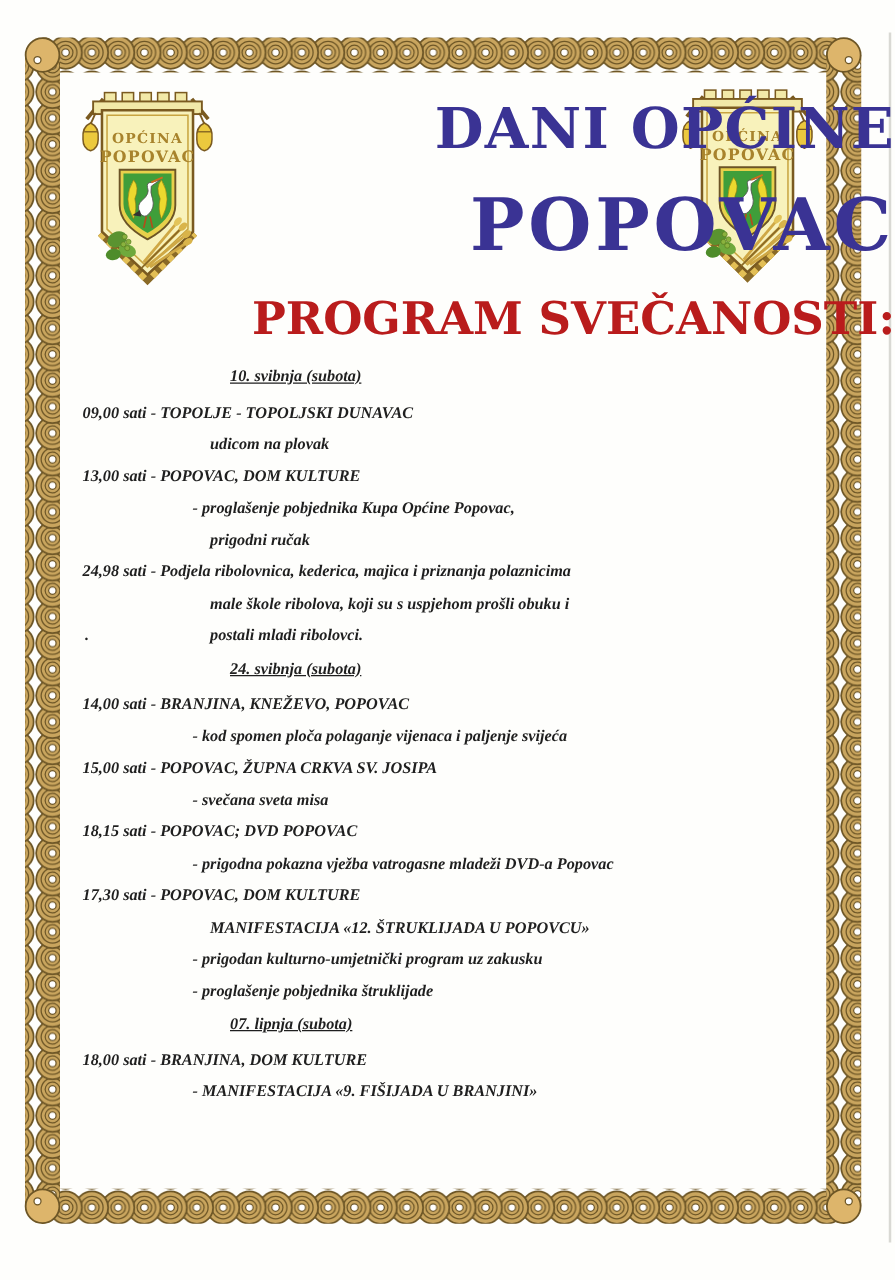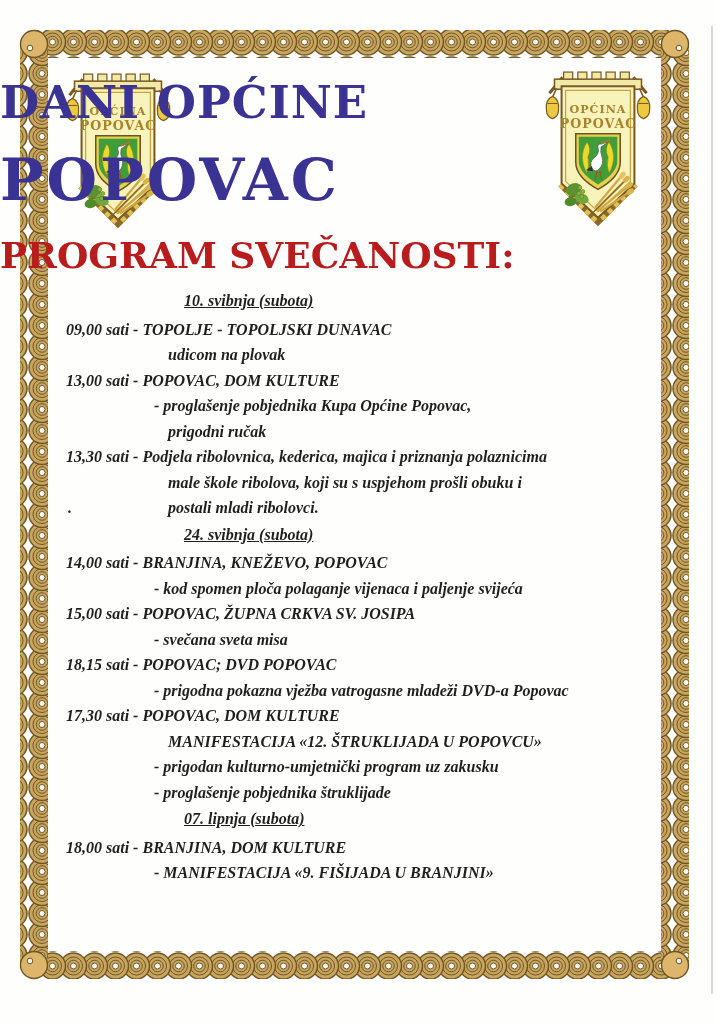--- a/index.html
+++ b/index.html
@@ -7,29 +7,29 @@
     width:716px;height:1024px;background:#ffffff;overflow:hidden;
     font-family:"Liberation Serif",serif;
   }
   .page{position:relative;width:716px;height:1024px;background:#fefefc;}
   .border-svg{position:absolute;left:0;top:0;}
   .scan-edge{position:absolute;right:3px;top:26px;bottom:30px;width:2px;background:#d9d9d4;}
   .pennant{position:absolute;width:124px;height:172px;}
   .pennant.left{left:56px;top:68px;}
   .pennant.right{left:536px;top:66px;}
   .title1,.title2,.subtitle{
-    position:absolute;left:0;right:0;text-align:left;
+    position:absolute;left:0;right:0;text-align:right;
     font-family:"DejaVu Serif",serif;font-weight:bold;line-height:1;
   }
   .title1{top:80px;font-size:45px;color:#3a3394;letter-spacing:1px;}
   .title2{top:151px;font-size:58px;color:#3a3394;letter-spacing:3px;}
   .subtitle{top:237px;font-size:36px;color:#b91c1c;letter-spacing:0px;}
   .schedule{
     position:absolute;left:66px;right:52px;top:287px;
-    font-style:italic;font-weight:bold;font-size:16px;line-height:25.5px;color:#1f1f1f;
+    font-style:italic;font-weight:bold;font-size:13px;line-height:25.5px;color:#1f1f1f;
   }
   .date{
     margin-left:118px;text-decoration:underline;margin-bottom:3px;margin-top:1px;
   }
   .line{position:relative;white-space:nowrap;}
   .line.i1{padding-left:88px;}
   .line.i2{padding-left:102px;}
   .line.gap{margin-top:0;}
   .stray{position:absolute;left:2px;top:0;}
 </style>
@@ -159,21 +159,21 @@
 
   <div class="schedule">
 
     <div class="sec">
       <div class="date">10. svibnja (subota)</div>
       <div class="line"><span class="time">09,00 sati -</span> <span>TOPOLJE - TOPOLJSKI DUNAVAC</span></div>
       <div class="line i2"><span>udicom na plovak</span></div>
       <div class="line gap"><span class="time">13,00 sati -</span> <span>POPOVAC, DOM KULTURE</span></div>
       <div class="line i1"><span>- proglašenje pobjednika Kupa Općine Popovac,</span></div>
       <div class="line i2"><span>prigodni ručak</span></div>
-      <div class="line"><span class="time">13,30 sati -</span> <span>Podjela ribolovnica, kederica, majica i priznanja polaznicima</span></div>
+      <div class="line"><span class="time">24,98 sati -</span> <span>Podjela ribolovnica, kederica, majica i priznanja polaznicima</span></div>
       <div class="line i2"><span>male škole ribolova, koji su s uspjehom  prošli obuku i</span></div>
       <div class="line i2"><span class="stray">.</span><span>postali mladi ribolovci.</span></div>
     </div>
 
     <div class="sec">
       <div class="date">24. svibnja (subota)</div>
       <div class="line"><span class="time">14,00 sati -</span> <span>BRANJINA, KNEŽEVO, POPOVAC</span></div>
       <div class="line i1"><span>- kod spomen ploča polaganje vijenaca i paljenje svijeća</span></div>
       <div class="line"><span class="time">15,00 sati -</span> <span>POPOVAC, ŽUPNA CRKVA SV. JOSIPA</span></div>
       <div class="line i1"><span>- svečana sveta misa</span></div>

